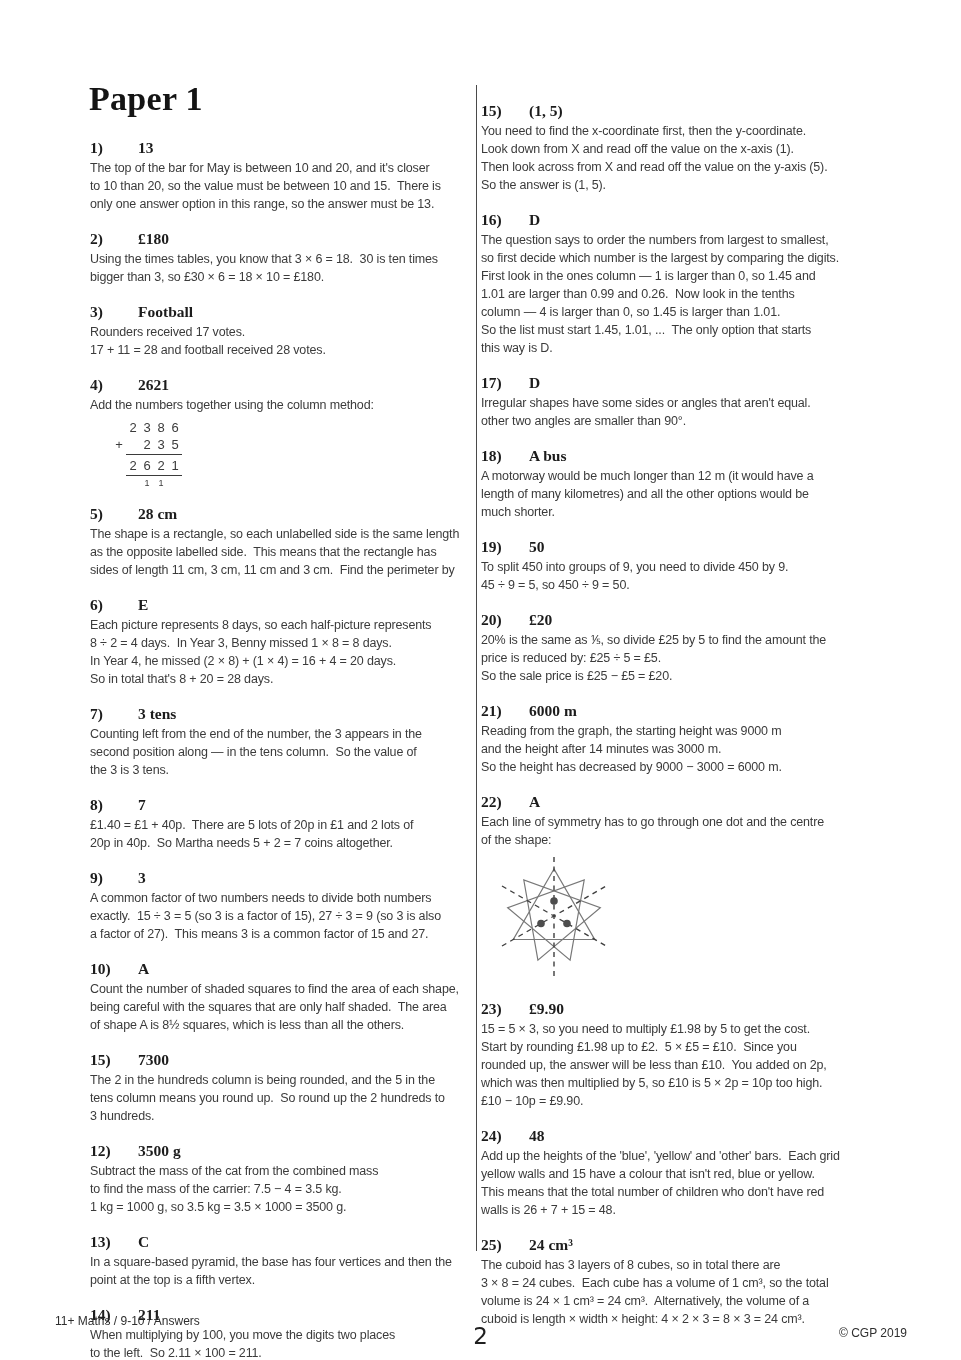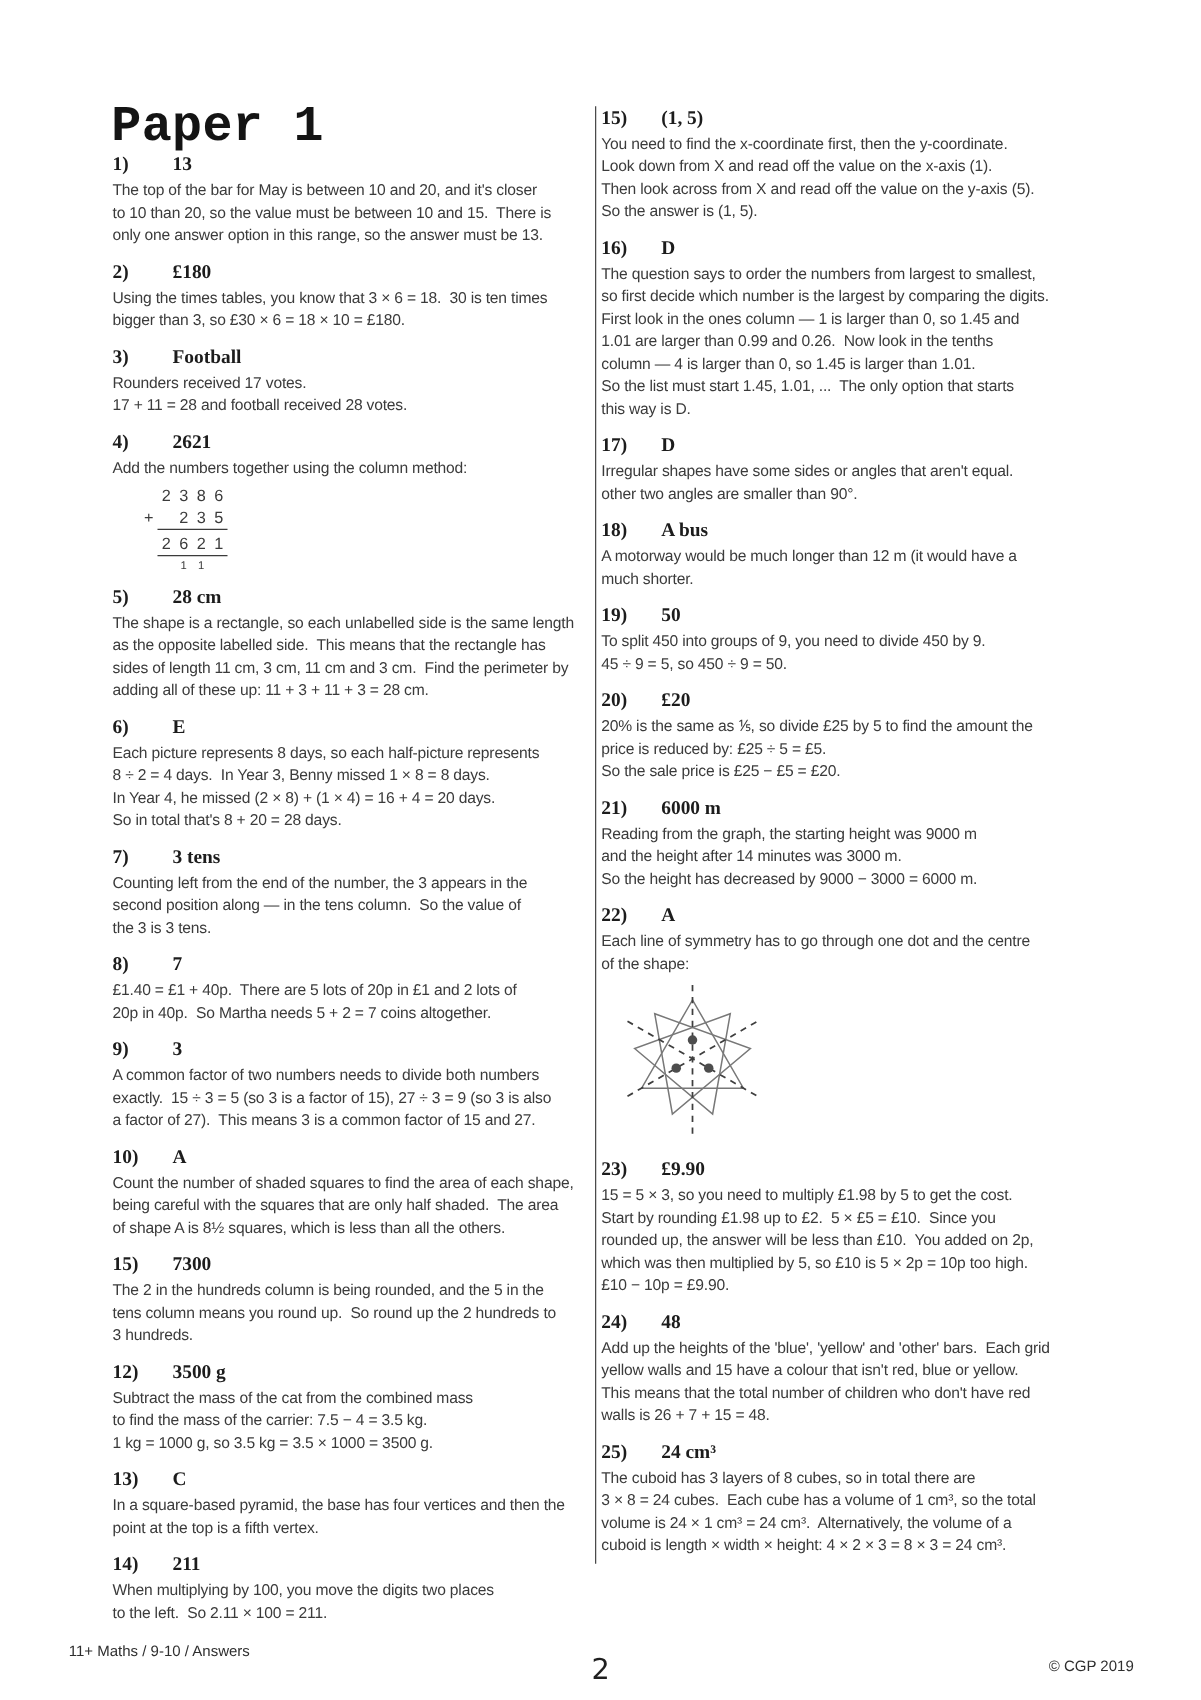--- a/index.html
+++ b/index.html
@@ -2,34 +2,34 @@
 <html><head>
 <meta charset="utf-8">
 <style>
   html,body{margin:0;padding:0;}
   body{
     width:961px;height:1360px;background:#ffffff;position:relative;
     font-family:"Liberation Sans",sans-serif;color:#3b3b3b;overflow:hidden;
   }
   .page-title{
     position:absolute;left:89px;top:80px;
-    font-family:Liberation Mono, monospace;font-weight:bold;
-    font-size:40px;color:#141414;letter-spacing:0.3px;
+    font-family:Liberation Serif, serif;font-weight:bold;
+    font-size:34px;color:#141414;letter-spacing:0.3px;
   }
   .col{position:absolute;}
   .col-left{left:90px;top:122px;width:384px;}
   .col-right{left:481px;top:85px;width:428px;}
   .divider{
     position:absolute;left:476px;top:85px;width:1.4px;height:1166px;
     background:#4a4a4a;
   }
   .answer{margin-bottom:11px;}
   .ans-head{
     display:flex;font-family:"Liberation Serif",serif;font-weight:bold;
-    font-size:15.5px;line-height:19px;color:#1c1c1c;margin-bottom:2px;
+    font-size:15.5px;line-height:19px;color:#1c1c1c;margin-bottom:2px;margin-top:16px;
   }
   .ans-num{width:48px;flex:0 0 48px;}
   .ans-line{
     font-size:12.5px;line-height:18px;white-space:pre;
     letter-spacing:-0.15px;color:#3b3b3b;
   }
   .add-block{
     display:grid;grid-template-columns:repeat(5,14px);
     margin:5px 0 2px 22px;font-size:13px;line-height:17px;color:#3b3b3b;
   }
@@ -111,21 +111,20 @@
       </div>
     </div>
     <div class="answer">
       <div class="ans-head">
         <span class="ans-num">5)</span>
         <span class="ans-val">28 cm</span>
       </div>
       <div class="ans-line">The shape is a rectangle, so each unlabelled side is the same length</div>
       <div class="ans-line">as the opposite labelled side.  This means that the rectangle has</div>
       <div class="ans-line">sides of length 11 cm, 3 cm, 11 cm and 3 cm.  Find the perimeter by</div>
-      <div class="ans-line">adding all of these up: 11 + 3 + 11 + 3 = 28 cm.</div>
     </div>
     <div class="answer">
       <div class="ans-head">
         <span class="ans-num">6)</span>
         <span class="ans-val">E</span>
       </div>
       <div class="ans-line">Each picture represents 8 days, so each half-picture represents</div>
       <div class="ans-line">8 ÷ 2 = 4 days.  In Year 3, Benny missed 1 × 8 = 8 days.</div>
       <div class="ans-line">In Year 4, he missed (2 × 8) + (1 × 4) = 16 + 4 = 20 days.</div>
       <div class="ans-line">So in total that's 8 + 20 = 28 days.</div>
@@ -232,20 +231,21 @@
       </div>
       <div class="ans-line">Irregular shapes have some sides or angles that aren't equal.</div>
       <div class="ans-line">other two angles are smaller than 90°.</div>
     </div>
     <div class="answer">
       <div class="ans-head">
         <span class="ans-num">18)</span>
         <span class="ans-val">A bus</span>
       </div>
       <div class="ans-line">A motorway would be much longer than 12 m (it would have a</div>
+      <div class="ans-line">length of many kilometres) and all the other options would be</div>
       <div class="ans-line">much shorter.</div>
     </div>
     <div class="answer">
       <div class="ans-head">
         <span class="ans-num">19)</span>
         <span class="ans-val">50</span>
       </div>
       <div class="ans-line">To split 450 into groups of 9, you need to divide 450 by 9.</div>
       <div class="ans-line">45 ÷ 9 = 5, so 450 ÷ 9 = 50.</div>
     </div>

